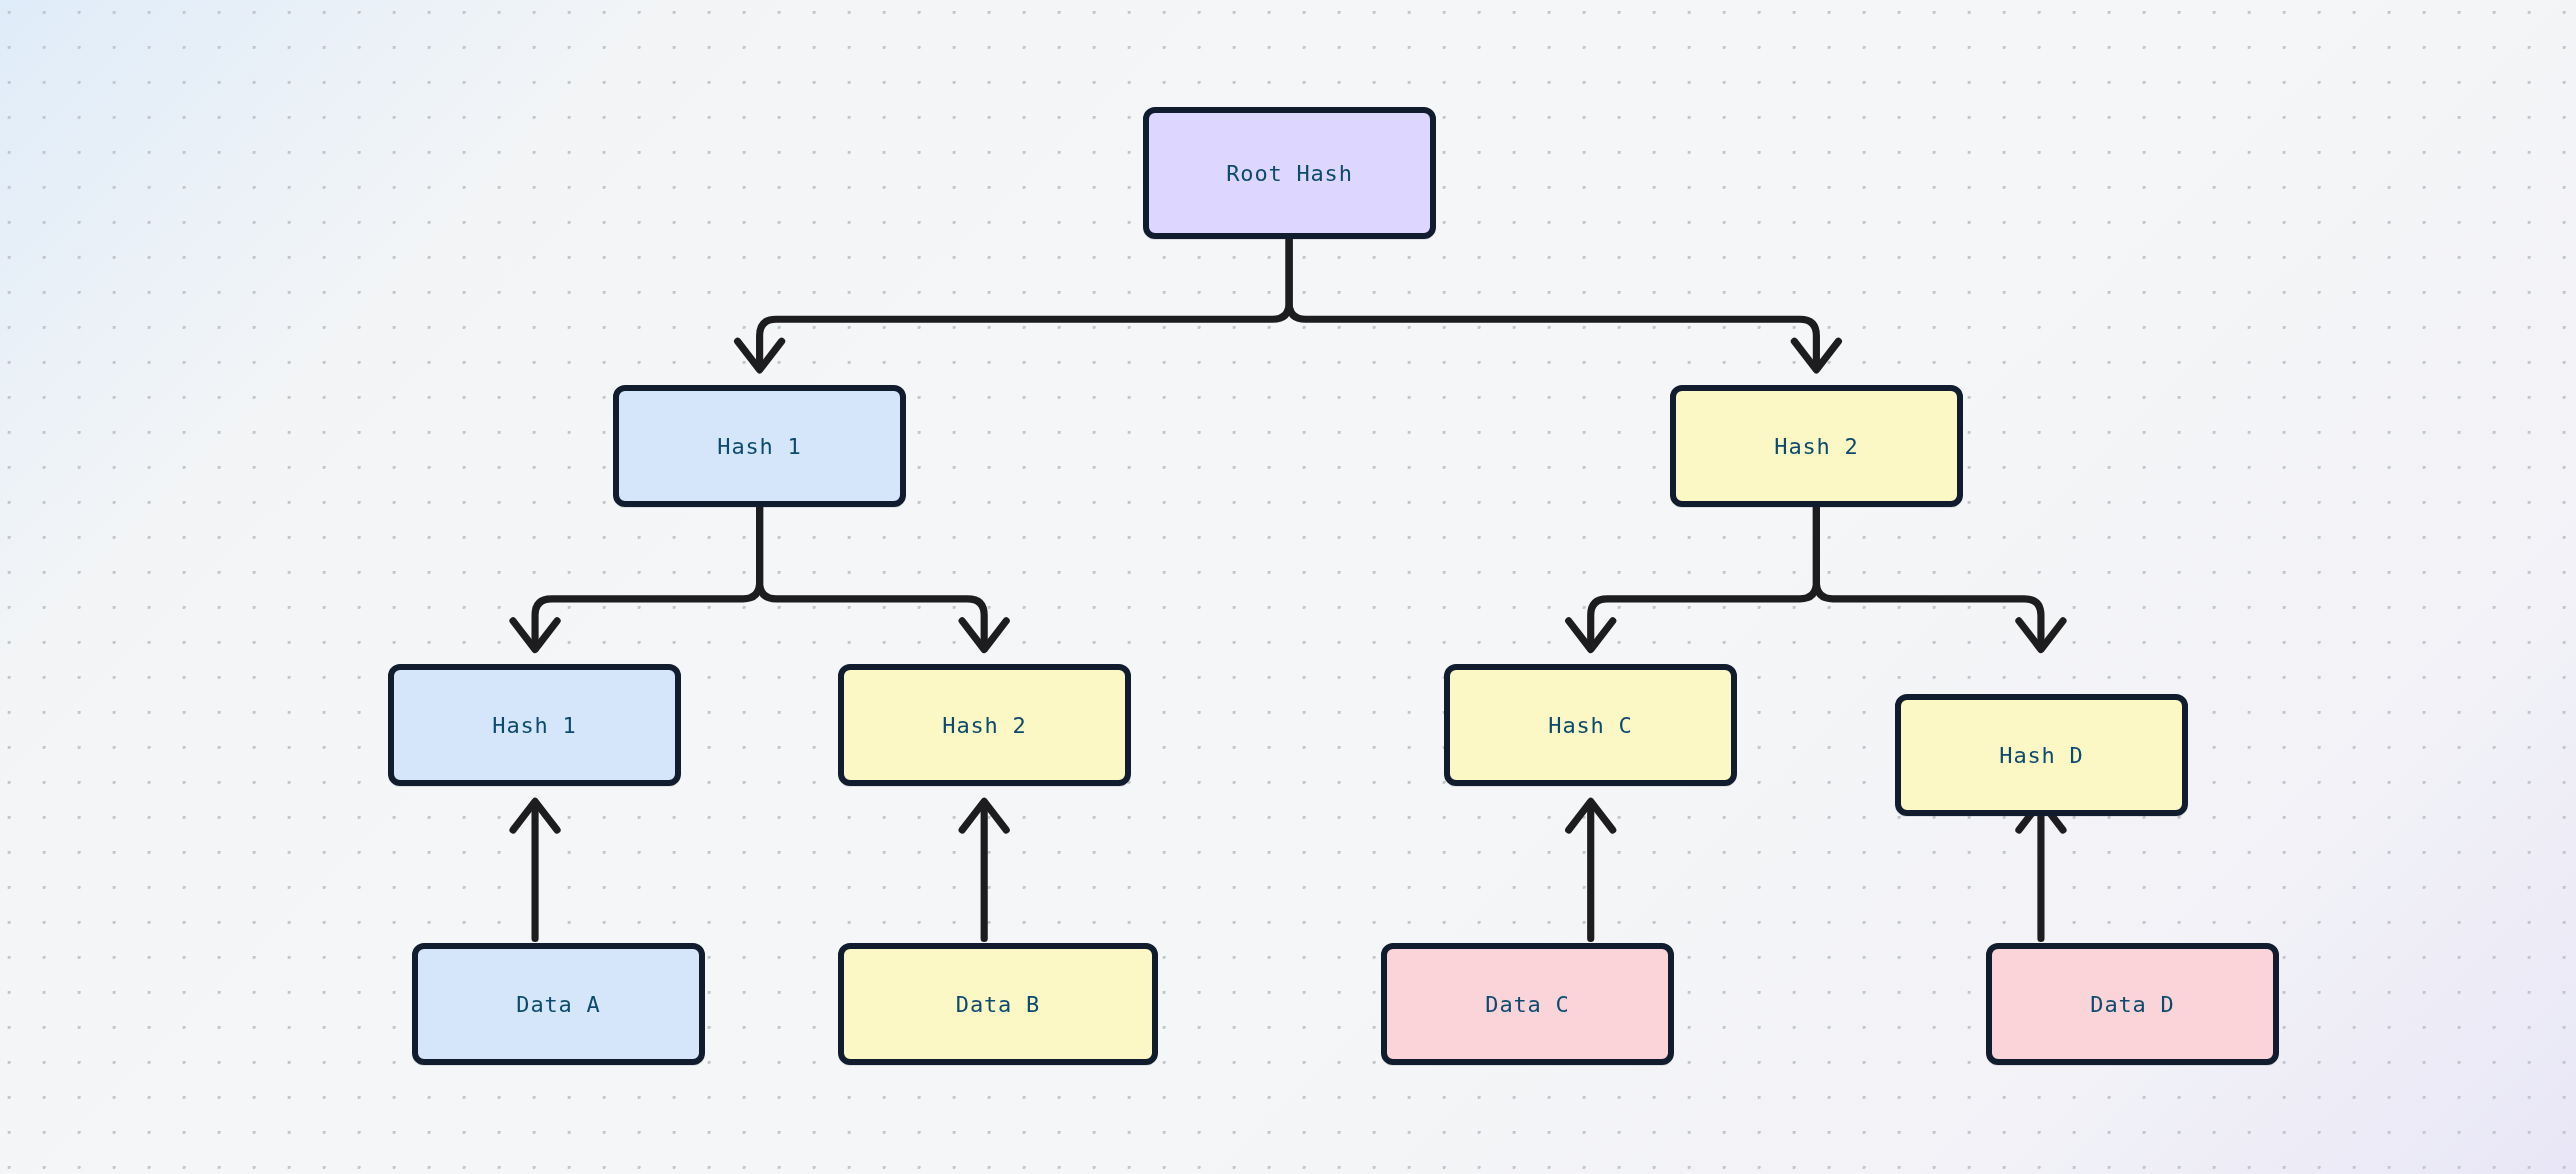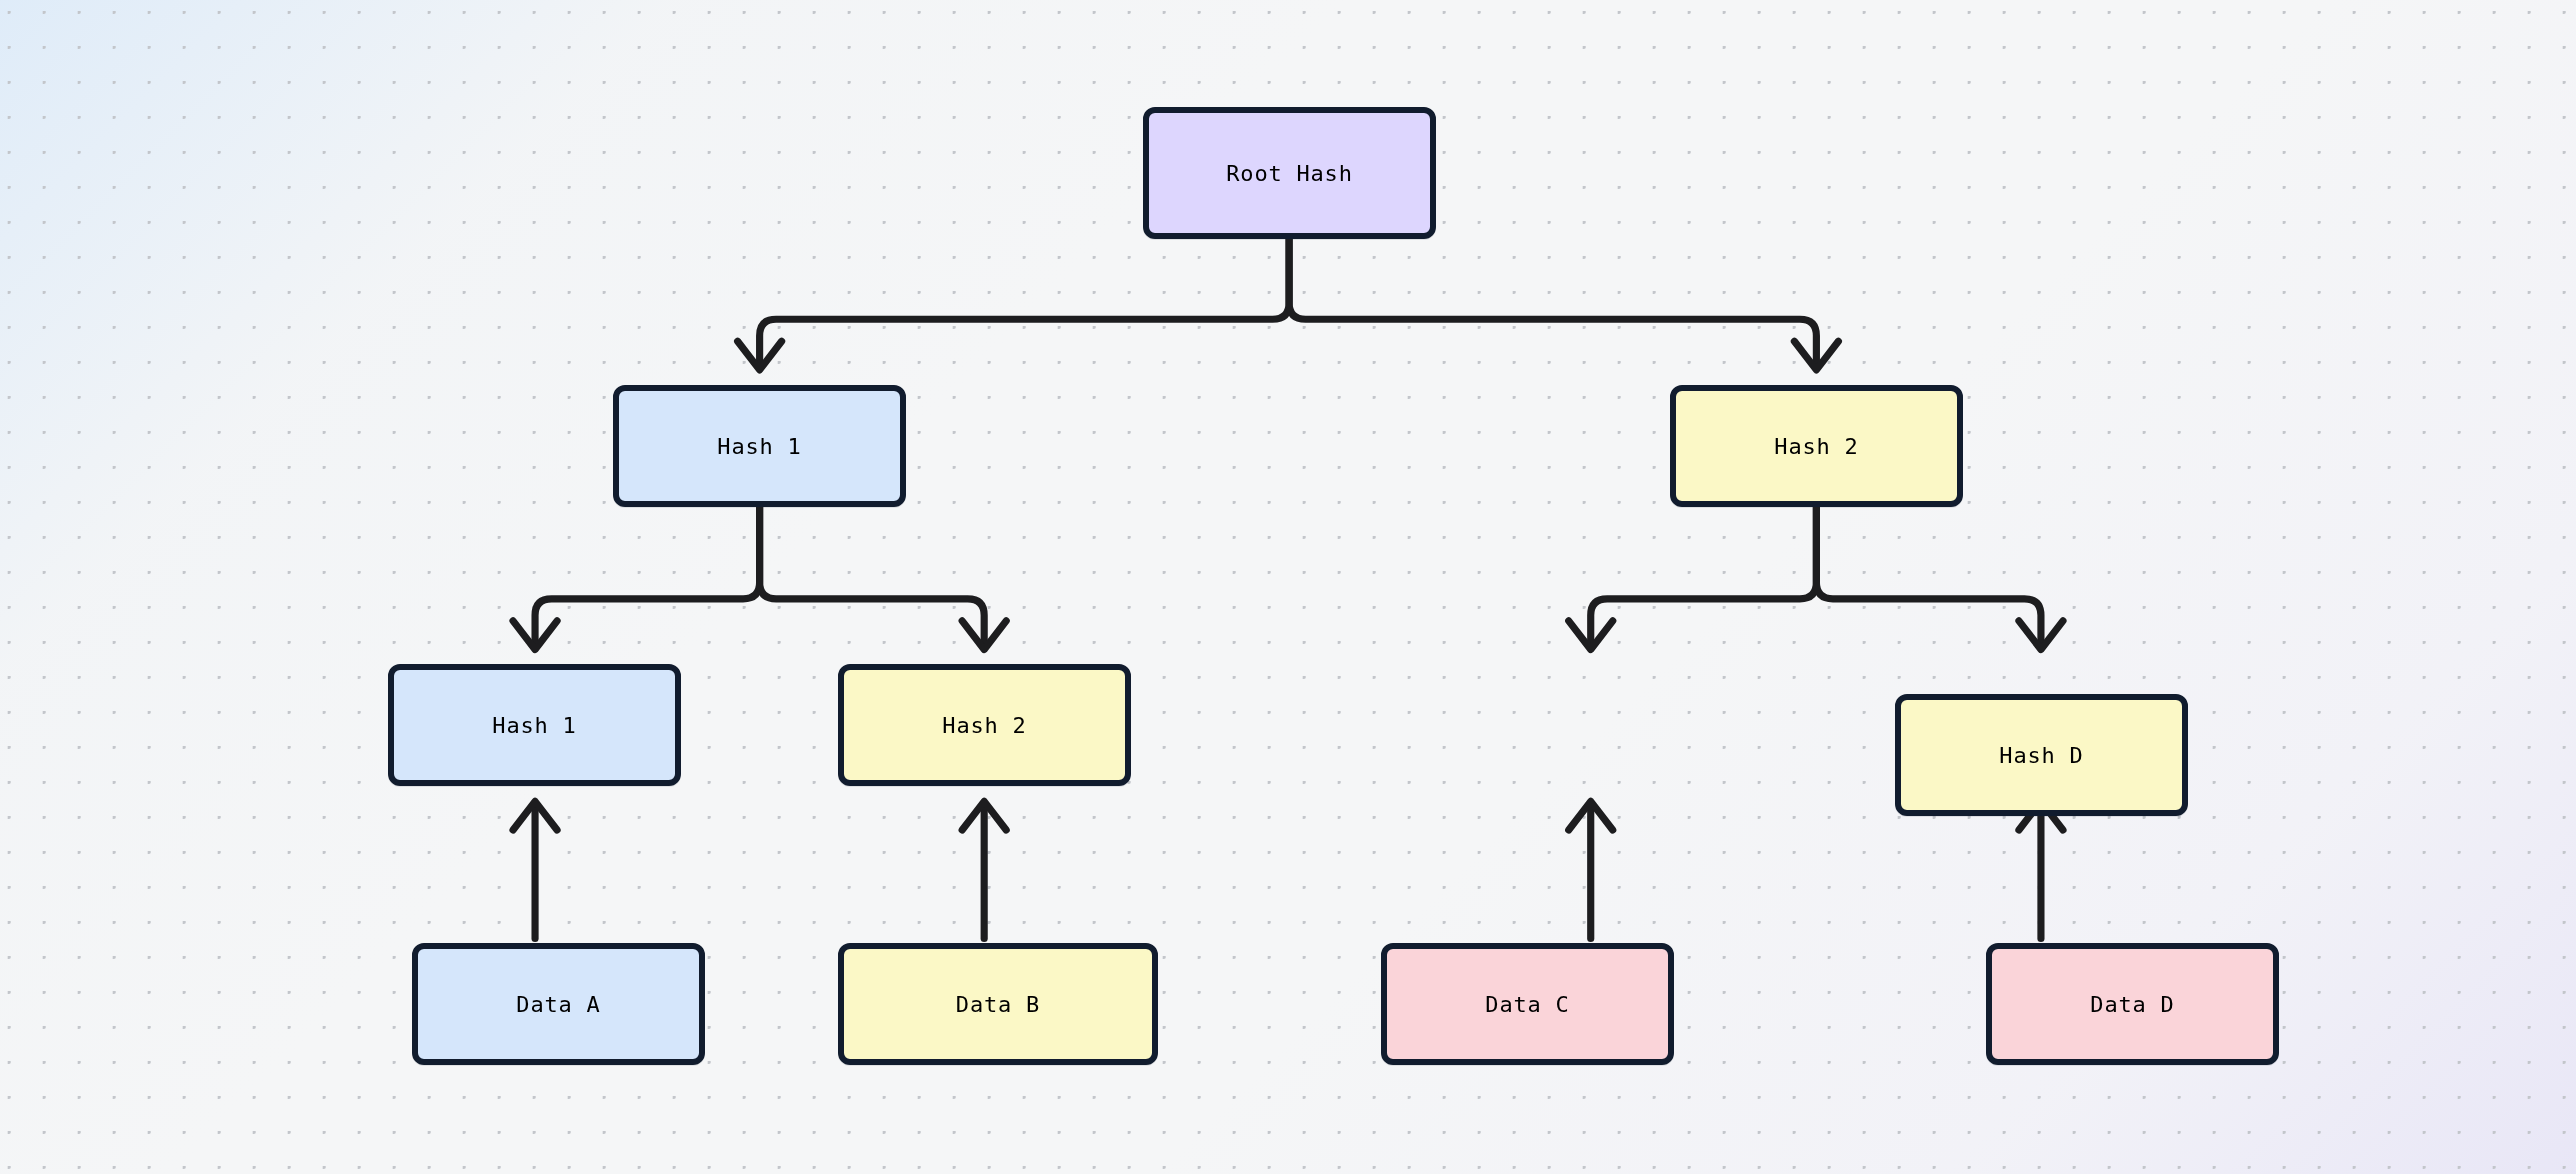--- a/index.html
+++ b/index.html
@@ -52,21 +52,21 @@
     border: 6.6px solid #111c2e;
     border-radius: 12px;
     display: flex;
     align-items: center;
     justify-content: center;
     box-shadow: 0 1.1px 0 rgba(17,28,46,0.10);
   }
   .node-label {
     font-size: 22px;
     letter-spacing: 0.8px;
-    color: #000000;
+    color: #0c4a6e;
     white-space: nowrap;
     user-select: none;
   }
   .fill-purple { background: #ddd6fe; }
   .fill-blue   { background: #d5e6fb; }
   .fill-yellow { background: #fbf8c6; }
   .fill-pink   { background: #fad4d9; }
 </style>
 </head>
 <body>
@@ -151,20 +151,23 @@
   </div>
 
   <div class="node fill-blue" style="left:388px; top:664px; width:293px; height:122px;">
     <span class="node-label">Hash 1</span>
   </div>
 
   <div class="node fill-yellow" style="left:838px; top:664px; width:293px; height:122px;">
     <span class="node-label">Hash 2</span>
   </div>
 
+  <div class="node fill-yellow" style="left:1444px; top:664px; width:293px; height:122px;">
+    <span class="node-label">Hash C</span>
+  </div>
 
   <div class="node fill-yellow" style="left:1895px; top:664px; width:293px; height:122px;margin-top:30px;">
     <span class="node-label">Hash D</span>
   </div>
 
   <div class="node fill-blue" style="left:388px; top:943px; width:293px; height:122px;margin-left:24px;">
     <span class="node-label">Data A</span>
   </div>
 
   <div class="node fill-yellow" style="left:838px; top:943px; width:320px; height:122px;">

